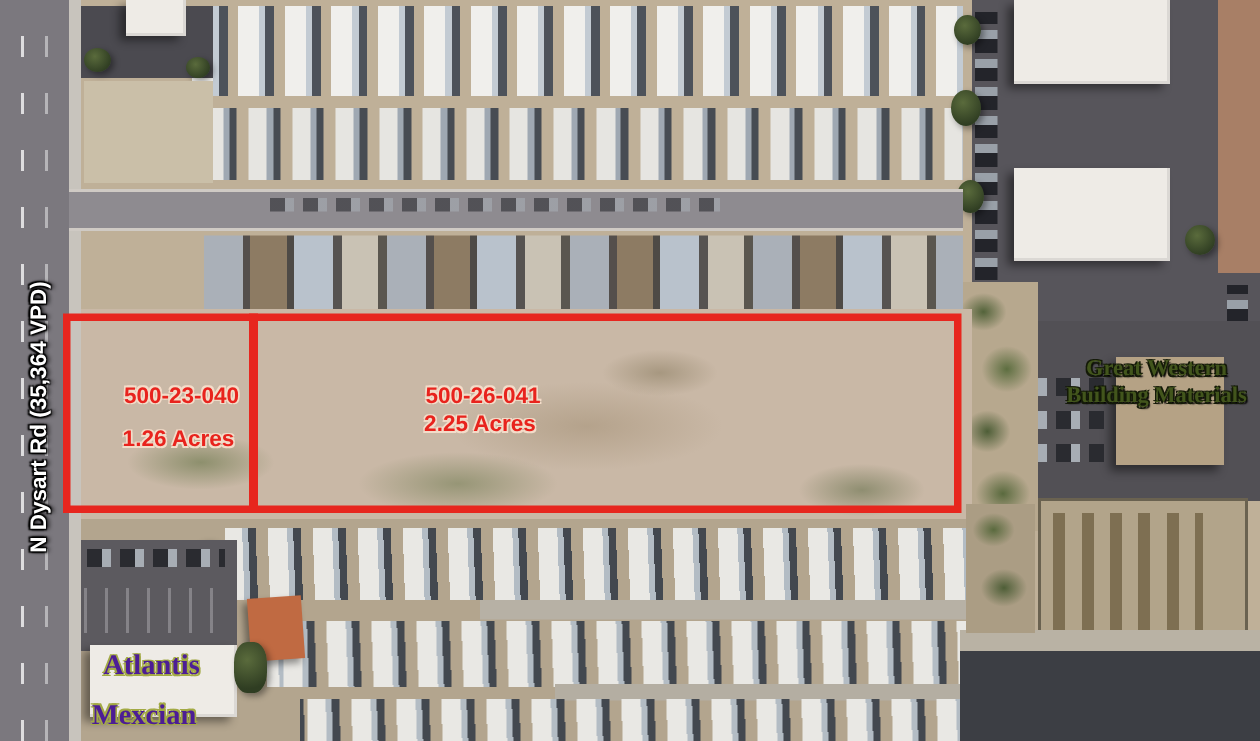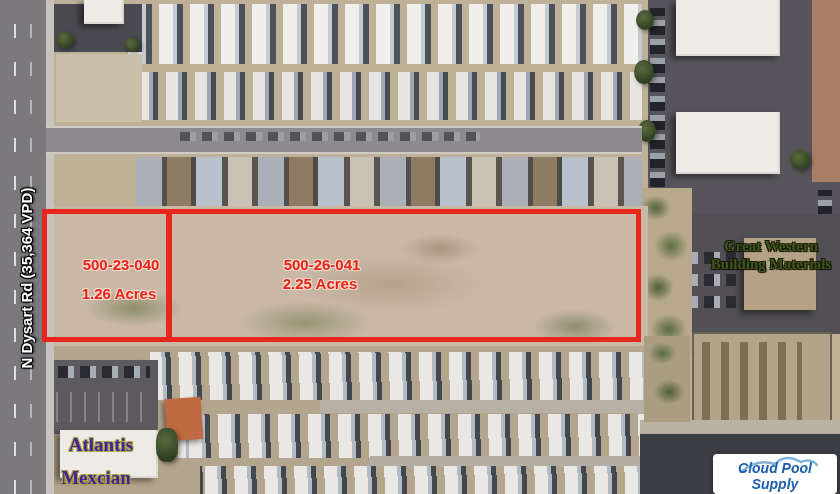--- a/index.html
+++ b/index.html
@@ -155,20 +155,14 @@
 
   <div class="lbl lbl-red" style="left:322px;top:264px;transform:translate(-50%,-50%);">500-26-041</div>
   <div class="lbl lbl-red" style="left:320px;top:283px;transform:translate(-50%,-50%);">2.25 Acres</div>
 
   <div class="lbl lbl-green" style="left:771px;top:246px;transform:translate(-50%,-50%);">Great Western</div>
   <div class="lbl lbl-green" style="left:771px;top:264px;transform:translate(-50%,-50%);">Building Materials</div>
 
   <div class="lbl lbl-atlantis" style="left:101px;top:444px;transform:translate(-50%,-50%);">Atlantis</div>
   <div class="lbl lbl-atlantis" style="left:96px;top:461px;transform:translate(-50%,-50%);margin-top:16px;">Mexcian</div>
 
-  <div class="cps-box">
-    <svg width="124" height="20" viewBox="0 0 124 20" style="left:0;top:1px;">
-      <path d="M28 17 Q44 3 62 9 Q72 -2 88 7 Q98 3 104 10" stroke="#7fb3dc" stroke-width="2.5" fill="none" stroke-linecap="round"></path>
-    </svg>
-    <div class="cps-text">Cloud Pool Supply</div>
-  </div>
 
 </div>
 
 </body></html>

